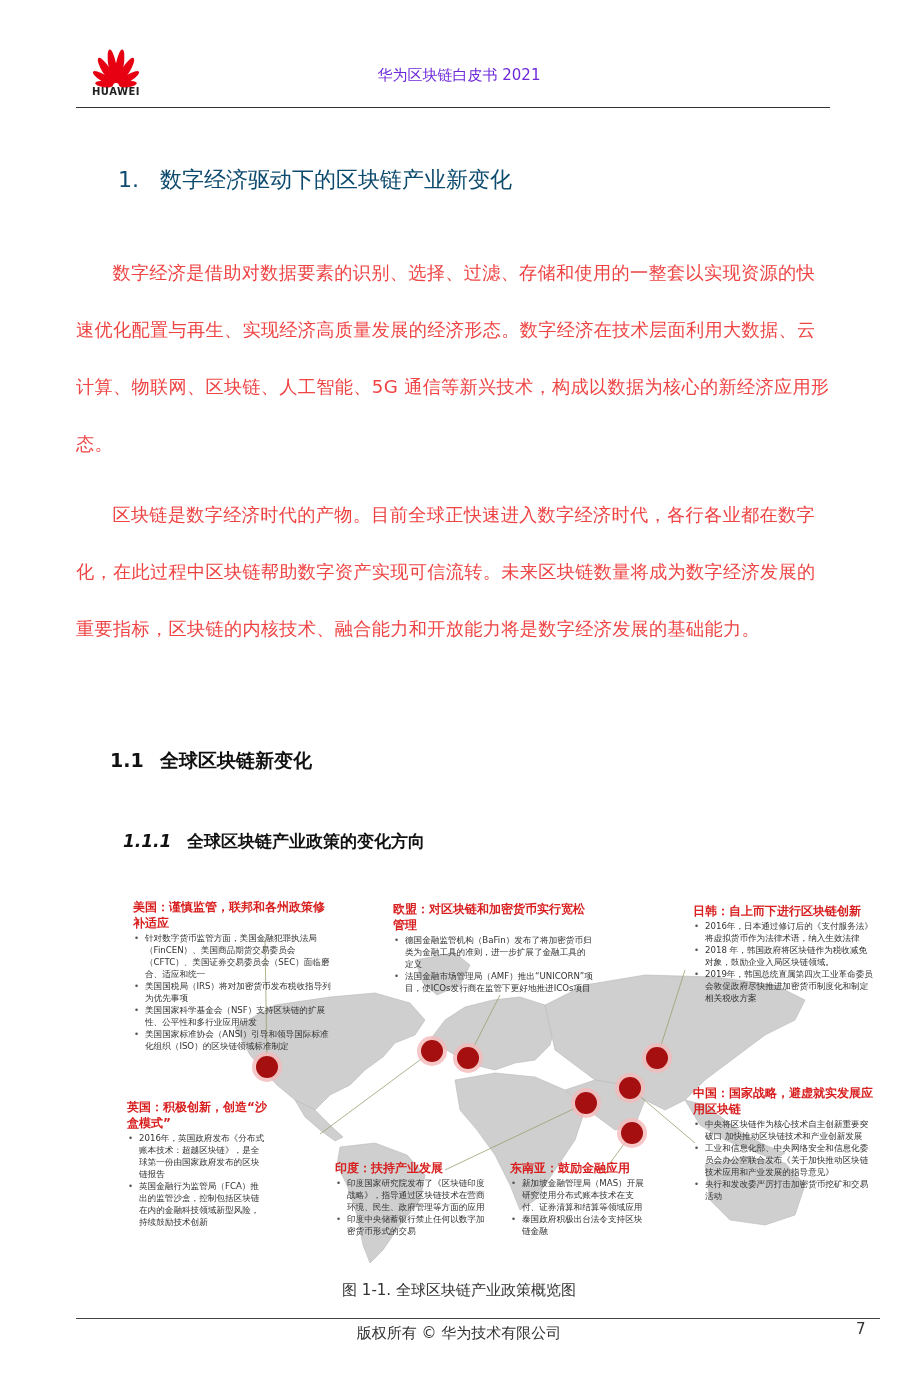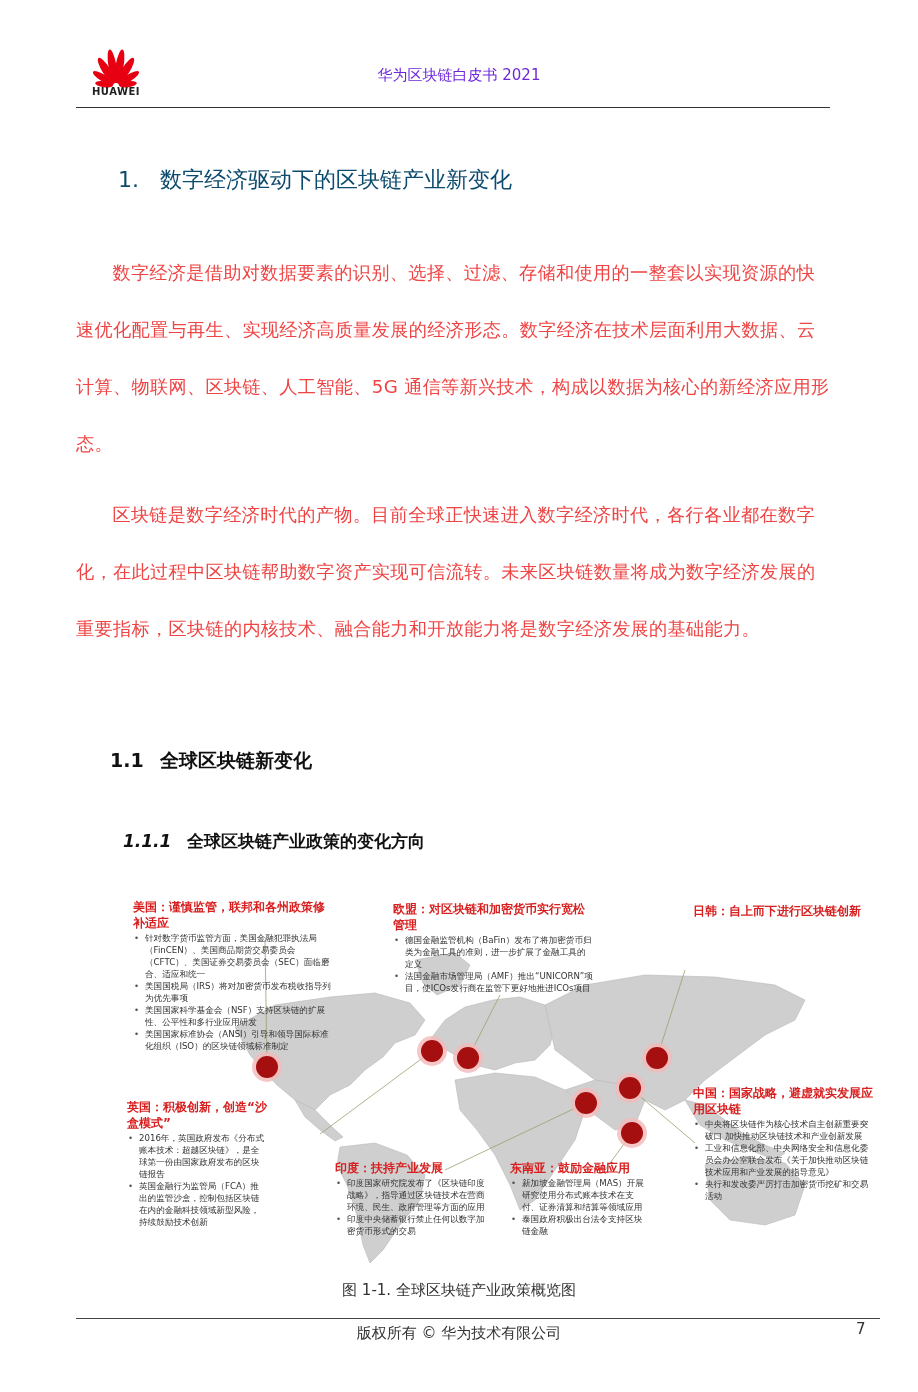--- a/index.html
+++ b/index.html
@@ -162,20 +162,25 @@
   <div class="callout c-eu">
     <div class="ttl">欧盟：对区块链和加密货币实行宽松管理</div>
     <ul>
       <li>德国金融监管机构（BaFin）发布了将加密货币归类为金融工具的准则，进一步扩展了金融工具的定义</li>
       <li>法国金融市场管理局（AMF）推出“UNICORN”项目，使ICOs发行商在监管下更好地推进ICOs项目</li>
     </ul>
   </div>
 
   <div class="callout c-jk">
     <div class="ttl">日韩：自上而下进行区块链创新</div>
+    <ul>
+      <li>2016年，日本通过修订后的《支付服务法》将虚拟货币作为法律术语，纳入生效法律</li>
+      <li>2018 年，韩国政府将区块链作为税收减免对象，鼓励企业入局区块链领域。</li>
+      <li>2019年，韩国总统直属第四次工业革命委员会敦促政府尽快推进加密货币制度化和制定相关税收方案</li>
+    </ul>
   </div>
 
   <div class="callout c-uk">
     <div class="ttl">英国：积极创新，创造“沙盒模式”</div>
     <ul>
       <li>2016年，英国政府发布《分布式账本技术：超越区块链》，是全球第一份由国家政府发布的区块链报告</li>
       <li>英国金融行为监管局（FCA）推出的监管沙盒，控制包括区块链在内的金融科技领域新型风险，持续鼓励技术创新</li>
     </ul>
   </div>
 

